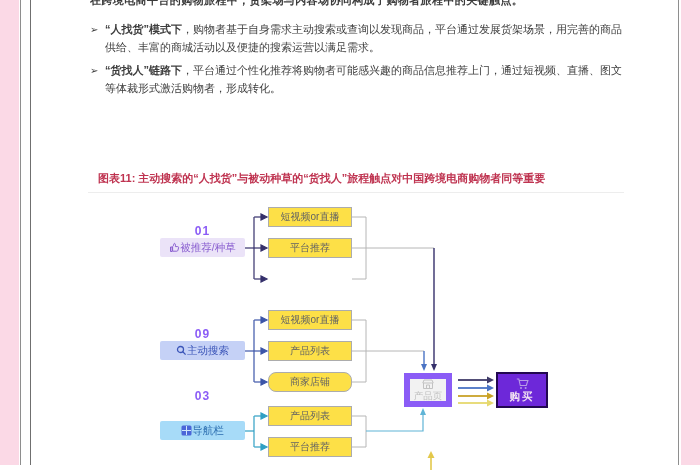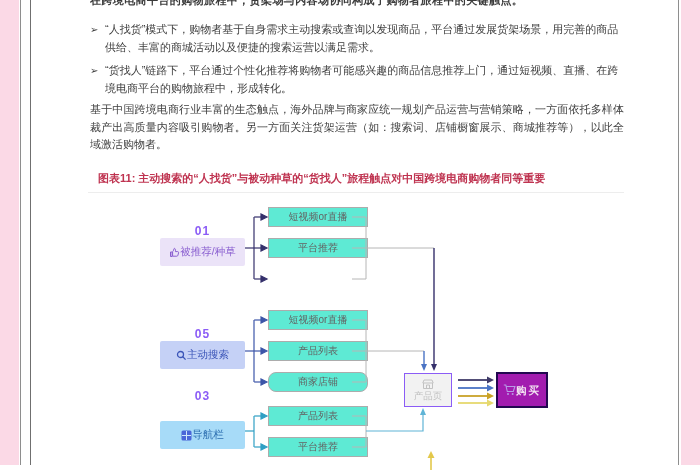--- a/index.html
+++ b/index.html
@@ -12,40 +12,40 @@
   .edge { position:absolute; top:0; width:1px; height:465px; background:#8e8e8e; }
   .edge.l1 { left:20px; } .edge.l2 { left:30px; background:#6f6f6f; }
   .edge.r1 { left:668px; background:#6f6f6f; } .edge.r2 { left:678px; }
   .page { position:absolute; left:33px; top:0; width:637px; height:465px; background:#fff; }
 
   
   .intro-clip { position:absolute; left:57px; top:0; width:532px; height:7px; overflow:hidden; }
   .intro-clip div { margin-top:-7px; font-size:11px; line-height:14px; color:#3b3b3b; font-weight:bold; letter-spacing:.4px; }
   .bullet { position:absolute; left:57px; width:534px; display:flex; font-size:11px; line-height:17.5px; color:#3d3d3d; }
   .bullet .mk { width:15px; flex:none; color:#3d3d3d; font-size:10px; }
-  .bullet .lead { font-weight:normal; }
+  .bullet .lead { font-weight:bold; }
   .b1 { top:21px; } .b2 { top:62px; }
   .para { position:absolute; left:57px; top:101px; width:534px; font-size:11px; line-height:17.5px; color:#3d3d3d; text-align:justify; }
   .fig-title { position:absolute; left:57px; top:171px; width:540px; font-size:11px; font-weight:bold; color:#bf3350;padding-left:8px; }
   .divider { position:absolute; left:55px; top:192px; width:536px; height:1px; background:#ededed; }
 
   
   .stage-num { position:absolute; width:85px; text-align:center; font-size:12px; font-weight:bold; color:#8b5cf6; letter-spacing:1px; }
-  .pill { position:absolute; left:160px; width:85px; height:28px; border-radius:2px;
+  .pill { position:absolute; left:160px; width:85px; height:19px; border-radius:2px;
           display:flex; align-items:center; justify-content:center; font-size:10.5px; }
   .pill-1 { top:238px; background:#ebe3f8; color:#8a5fd0; }
   .pill-2 { top:341px; background:#c5d1f6; color:#3b55b8; }
   .pill-3 { top:421px; background:#a7dbf8; color:#2b6daf; }
-  .node { position:absolute; left:268px; width:100px; height:20px; background:#5eead4; border:1px solid #acacac;
+  .node { position:absolute; left:268px; width:84px; height:20px; background:#fde047; border:1px solid #acacac;
           display:flex; align-items:center; justify-content:center; font-size:10px; color:#636363; }
   .pp-box { position:absolute; left:404px; top:373px; width:48px; height:34px; background:#f2f2f2;
-            border:1px solid #8b5cf6; display:flex; flex-direction:column; align-items:center; justify-content:center;
+            border:6px solid #8b5cf6; display:flex; flex-direction:column; align-items:center; justify-content:center;
             font-size:9.5px; color:#c0c0c0; line-height:11px; }
-  .buy-box { position:absolute; left:496px; top:372px; width:52px; height:36px; background:#a21caf;
-             border:2px solid #220850; display:flex; flex-direction:row; align-items:center; justify-content:center;
+  .buy-box { position:absolute; left:496px; top:372px; width:52px; height:36px; background:#6d28d9;
+             border:2px solid #220850; display:flex; flex-direction:column; align-items:center; justify-content:center;
              font-size:10.5px; font-weight:bold; color:#f3e4f2; letter-spacing:2px; line-height:12px; }
   svg.wires { position:absolute; left:0; top:0; width:700px; height:470px; pointer-events:none; }
   .icn { display:inline-flex; line-height:0; }
 </style>
 </head>
 <body>
 
 <div class="scene">
   <div class="margin-left"></div>
   <div class="margin-right"></div>
@@ -58,30 +58,29 @@
     <div class="intro-clip">
       <div>在跨境电商平台的购物旅程中，货架场与内容场协同构成了购物者旅程中的关键触点。</div>
     </div>
 
     <div class="bullet b1">
       <span class="mk">➢</span>
       <div><span class="lead">“人找货”模式下</span><span>，购物者基于自身需求主动搜索或查询以发现商品，平台通过发展货架场景，用完善的商品供给、丰富的商城活动以及便捷的搜索运营以满足需求。</span></div>
     </div>
     <div class="bullet b2">
       <span class="mk">➢</span>
-      <div><span class="lead">“货找人”链路下</span><span>，平台通过个性化推荐将购物者可能感兴趣的商品信息推荐上门，通过短视频、直播、在跨境电商平台的购物旅程中，形成转化。</span></div>
+      <div><span class="lead">“货找人”链路下</span><span>，平台通过个性化推荐将购物者可能感兴趣的商品信息推荐上门，通过短视频、直播、图文等体裁形式激活购物者，形成转化。</span></div>
     </div>
 
-    <div class="para">基于中国跨境电商行业丰富的生态触点，海外品牌与商家应统一规划产品运营与营销策略，一方面依托多样体裁产出高质量内容吸引购物者。另一方面关注货架运营（如：搜索词、店铺橱窗展示、商城推荐等），以此全域激活购物者。</div>
     <div class="fig-title">图表11: 主动搜索的“人找货”与被动种草的“货找人”旅程触点对中国跨境电商购物者同等重要</div>
     <div class="divider"></div>
   </div>
 
   <div class="stage-num" style="left:160px; top:224px;">01</div>
-  <div class="stage-num" style="left:160px; top:327px;">05</div>
+  <div class="stage-num" style="left:160px; top:327px;">09</div>
   <div class="stage-num" style="left:160px; top:389px;">03</div>
 
   <div class="pill pill-1">
     <span class="icn">
       <svg width="11" height="11" viewBox="0 0 11 11">
           <path d="M1.5 5h1.6v4.5H1.5z M3.6 9.2h4.2c.7 0 1-.4 1.1-.9l.7-2.6c.1-.6-.2-1.1-.9-1.1H6.4c0-.8.4-2.3-.5-3-.5-.4-1-.1-1 .4 0 1.4-1.3 2.6-1.3 2.6z" fill="none" stroke="#8a5fd0" stroke-width="1"></path>
         </svg>
     </span>
     <span>被推荐/种草</span>
   </div>

